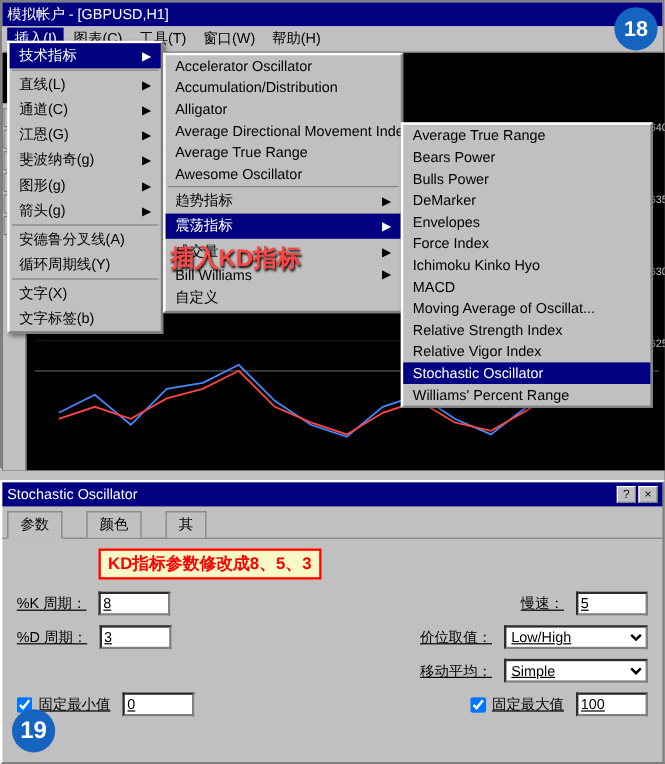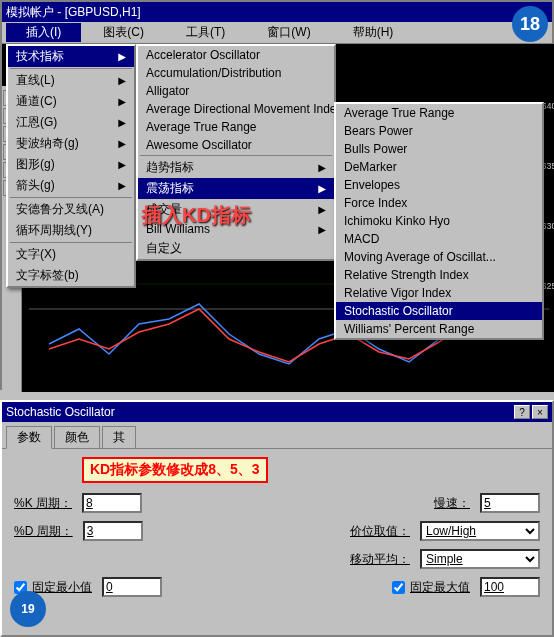--- a/index.html
+++ b/index.html
@@ -37,21 +37,21 @@
       background: #c0c0c0;
       display: flex;
       gap: 2px;
       padding: 2px 4px;
       border-bottom: 1px solid #808080;
       height: 22px;
       align-items: center;
     }
 
     .menu-item {
-      padding: 1px 20px;
+      padding: 1px 6px;
       cursor: pointer;
       font-size: 12px;
     }
 
     .menu-item.active {
       background: #000080;
       color: white;
     }
 
     
@@ -89,21 +89,21 @@
       font-size: 9px;
       display: flex;
       align-items: center;
       justify-content: center;
       cursor: pointer;
     }
 
     
     .dropdown-l1 {
       position: absolute;
-      top: 42px;
+      top: 32px;
       left: 4px;
       background: #c0c0c0;
       border: 2px solid;
       border-color: #ffffff #808080 #808080 #ffffff;
       box-shadow: 2px 2px 4px rgba(0,0,0,0.5);
       width: 130px;
       z-index: 100;
     }
 
     .dropdown-l2 {
@@ -220,21 +220,21 @@
       color: #000;
       font-size: 10px;
       display: flex;
       align-items: center;
       justify-content: center;
       cursor: pointer;
     }
 
     .dialog-tabs {
       display: flex;
-      gap: 2px;
+      gap: 20px;
       padding: 4px 4px 0;
       border-bottom: 1px solid #808080;
     }
 
     .dialog-tab {
       padding: 2px 10px;
       border: 1px solid #808080;
       border-bottom: none;
       background: #c0c0c0;
       cursor: pointer;
@@ -307,21 +307,21 @@
     .circle-badge2 {
       position: absolute;
       width: 36px;
       height: 36px;
       border-radius: 50%;
       background: #1565c0;
       color: white;
       display: flex;
       align-items: center;
       justify-content: center;
-      font-size: 12px;
+      font-size: 20px;
       font-weight: bold;
       bottom: 8px;
       left: 8px;
     }
 
     
     .chart-svg {
       position: absolute;
       top: 0; left: 20px;
       width: calc(100% - 20px);

